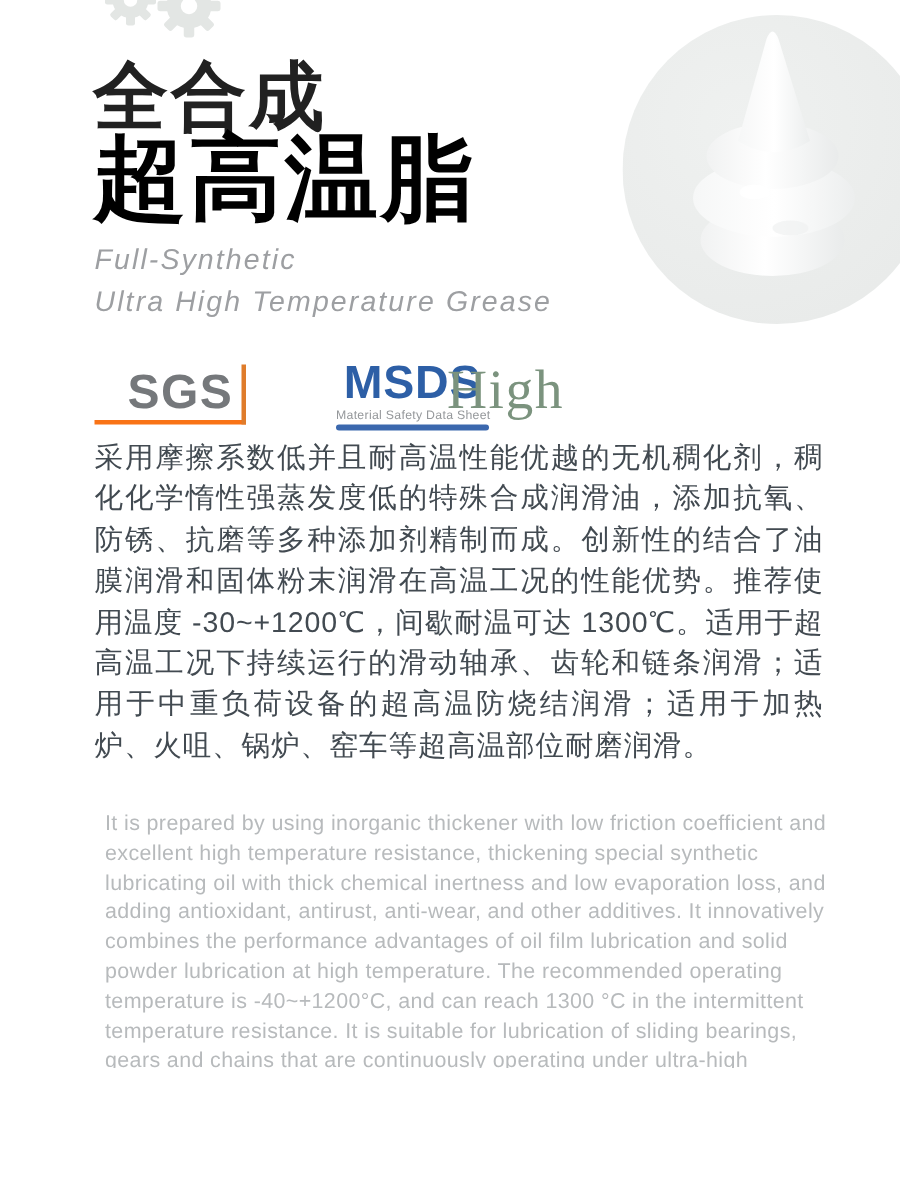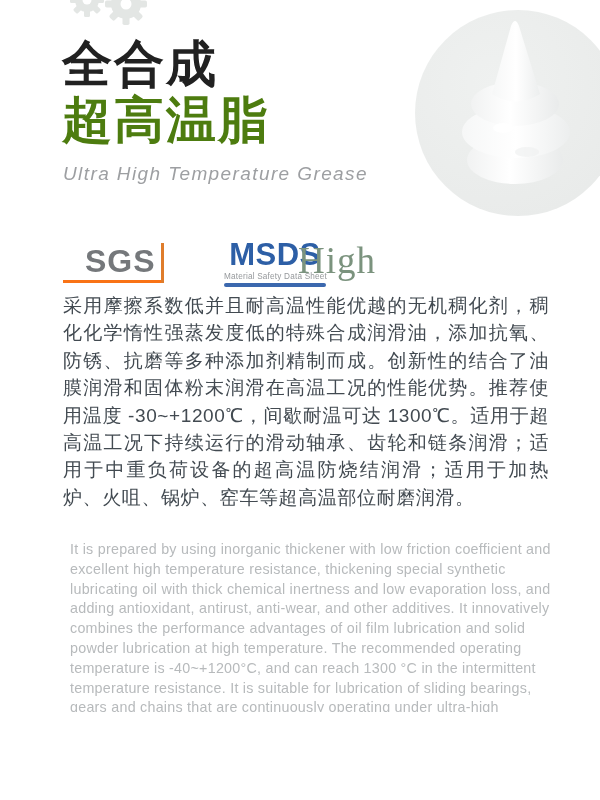--- a/index.html
+++ b/index.html
@@ -7,21 +7,21 @@
     position:relative;width:600px;height:712px;background:#ffffff;
     overflow:hidden;font-family:"Liberation Sans",sans-serif;
   }
   
   .gears{position:absolute;left:70px;top:-9px;}
   
   .product-img{position:absolute;left:415px;top:10px;width:206px;height:206px;}
   
   .title{position:absolute;left:62px;top:36px;line-height:56px;font-weight:700;letter-spacing:2px;}
   .title .black{display:block;font-size:50px;color:#212121;}
-  .title .red{display:block;font-size:50px;color:#4d7c0f;}
+  .title .red{display:block;font-size:62px;color:#000000;}
   
   .subtitle{position:absolute;left:63px;top:160px;font-style:italic;color:#9d9fa2;
     font-size:19px;line-height:28px;letter-spacing:1.4px;}
   
   .certs{position:absolute;left:63px;top:240px;height:55px;}
   .sgs{
     position:absolute;left:0;top:6px;display:inline-block;
     padding:0 8px 4px 22px;border-bottom:3px solid #f97316;position:absolute;
     font-weight:700;font-size:32px;letter-spacing:1px;color:#75787b;line-height:30px;
   }
@@ -106,20 +106,21 @@
     <ellipse cx="88" cy="118" rx="10" ry="5" fill="#ffffff" opacity="0.8"></ellipse>
     <ellipse cx="112" cy="142" rx="12" ry="5" fill="#f0f1f1" opacity="0.7"></ellipse>
   </svg>
 
   <h1 class="title" style="margin:0;">
     <span class="black">全合成</span>
     <span class="red">超高温脂</span>
   </h1>
 
   <div class="subtitle">
+    <div>Full-Synthetic</div>
     <div>Ultra High Temperature Grease</div>
   </div>
 
   <div class="certs">
     <div class="sgs">
       <span>SGS</span>
     </div>
     <div class="msds">
       <div class="msds-word">MSDS</div>
       <div class="msds-sub">Material Safety Data Sheet</div>

